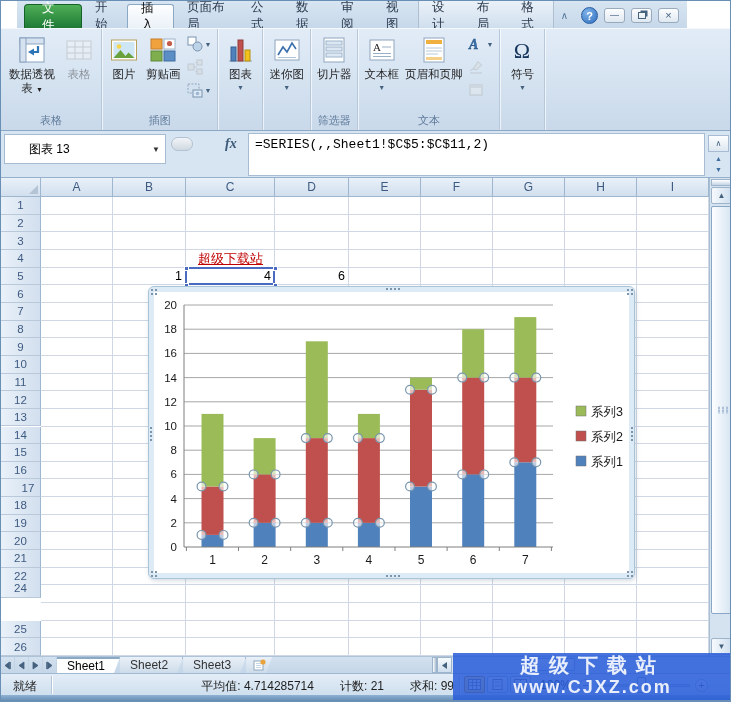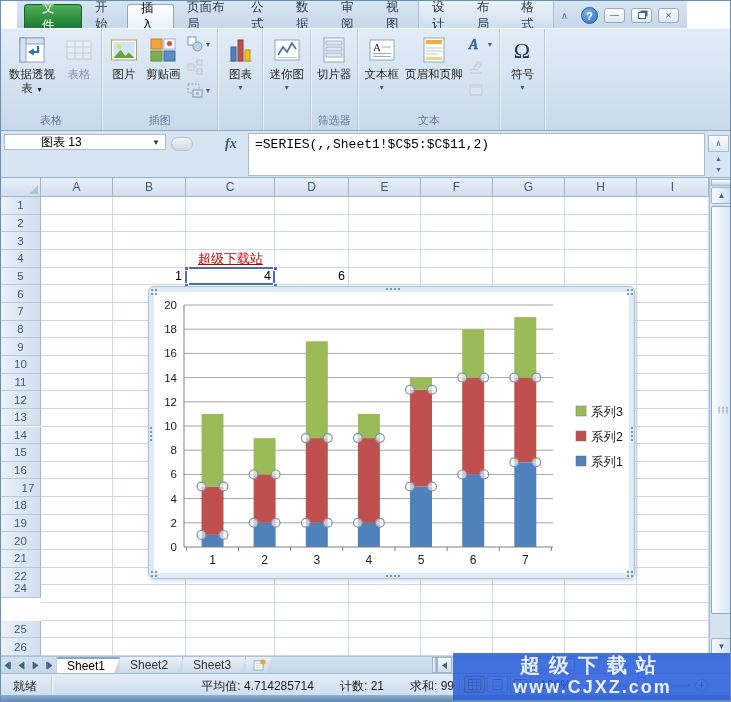--- a/index.html
+++ b/index.html
@@ -40,22 +40,22 @@
   .rbtn-caret { font-size:7px; color:#44617e; margin-top:3px; }
   .rbtn.disabled { opacity:.42; filter:grayscale(.9); }
   .rstack { display:flex; flex-direction:column; justify-content:flex-start; gap:3px; padding-top:3px; }
   .rsbtn { display:flex; align-items:center; gap:2px; padding:2px 3px; border-radius:2px; }
   .rsbtn .caret { font-size:7px; color:#44617e; }
   .rsbtn.disabled { opacity:.42; filter:grayscale(.9); }
 
   
   #formulabar { position:absolute; left:0; top:130px; width:731px; height:47px;
     background:#d7e4f1; border-bottom:1px solid #96b1cc; }
-  #namebox { position:absolute; left:3px; top:3px; width:162px; height:16px; background:#fff;
-    border:1px solid #a7bcd2; font-size:12px; color:#000; display:flex; align-items:center; padding-left:36px; }
+  #namebox { position:absolute; left:3px; top:3px; width:162px; height:30px; background:#fff;
+    border:1px solid #a7bcd2; font-size:12px; color:#000; display:flex; align-items:center; padding-left:24px; }
   #namebox .nb-caret { position:absolute; right:5px; font-size:8px; color:#333; }
   #nb-pill { position:absolute; left:170px; top:6px; width:22px; height:14px; border-radius:8px;
     background:linear-gradient(#f2f5f8,#cfd8e1); border:1px solid #b3c2d1; }
   #fx { position:absolute; left:224px; top:5px; font-family:"Liberation Serif",serif; font-style:italic;
     font-weight:bold; font-size:14px; color:#3c5a78; }
   #formula-field { position:absolute; left:247px; top:2px; width:457px; height:43px; background:#fff;
     border:1px solid #a7bcd2; font-family:"Liberation Mono",monospace; font-size:13px; color:#000; padding:3px 6px; }
   .fb-collapse { position:absolute; left:707px; top:4px; width:21px; height:17px; border:1px solid #a7bcd2;
     background:linear-gradient(#fdfeff,#dde7f0); text-align:center; font-size:8px; color:#44617e; line-height:16px; }
   .fb-spin { position:absolute; left:707px; top:23px; width:21px; height:21px; display:flex; flex-direction:column; }

